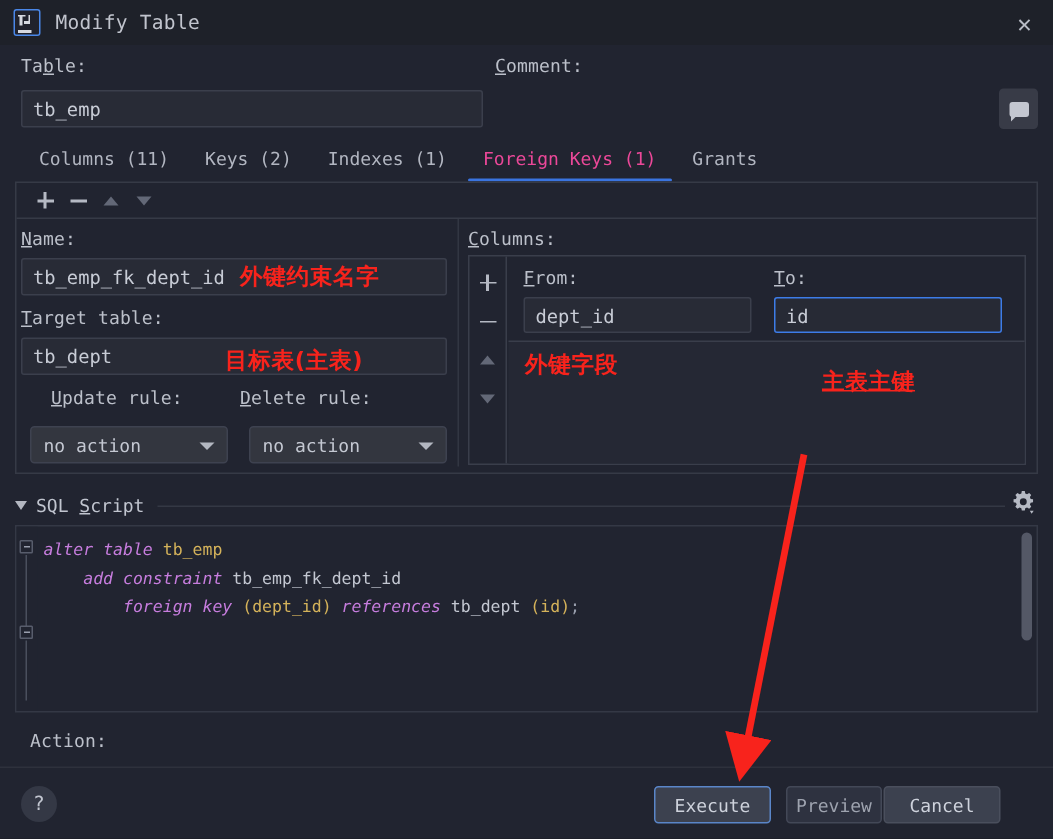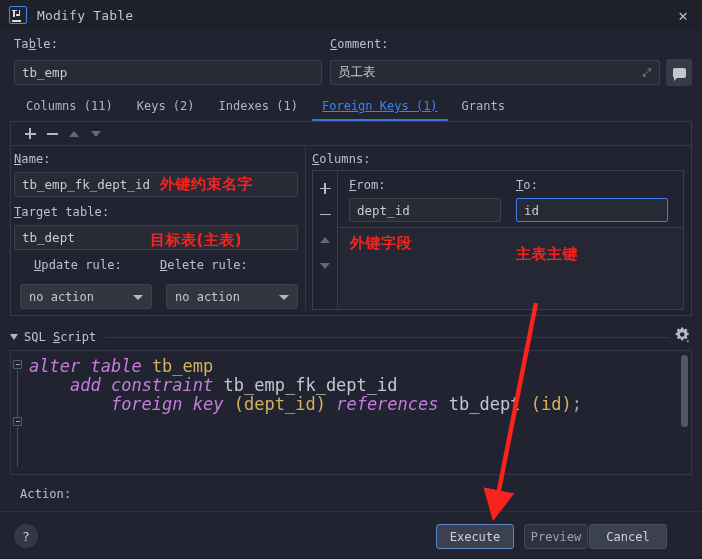--- a/index.html
+++ b/index.html
@@ -151,21 +151,21 @@
   .tab {
     padding: 0 12px;
     height: 22px;
     line-height: 20px;
     font-size: 12px;
     color: #b2b6c1;
     cursor: pointer;
     position: relative;
     white-space: nowrap;
   }
-  .tab.active { color: #3b82f6; text-decoration: underline; }
+  .tab.active { color: #ec4899; }
   .tab.active::after {
     content: "";
     position: absolute;
     left: 2px; right: 2px; bottom: -3px;
     height: 2.5px;
     background: #3a74e0;
     border-radius: 1px;
   }
 
   
@@ -359,21 +359,21 @@
   .fold-line {
     position: absolute;
     left: 6px;
     width: 1px;
     background: #4a4f5d;
   }
   #code {
     position: absolute;
     left: 18px; top: 6px;
     font-family: "DejaVu Sans Mono", "Liberation Mono", monospace;
-    font-size: 17px;
+    font-size: 11px;
     line-height: 19px;
     white-space: pre;
   }
   .kw   { color: #c77dde; font-style: italic; }
   .ident{ color: #d4b25a; }
   .paren{ color: #d4b25a; }
   .plain{ color: #c3c7d1; }
   .punct{ color: #9aa0ae; }
   #sql-scroll {
     position: absolute;
@@ -446,21 +446,21 @@
     color: #f8231c;
     font-family: "DejaVu Sans", "Liberation Sans", sans-serif;
     font-weight: bold;
     font-size: 15px;
     white-space: nowrap;
     letter-spacing: 0.5px;
   }
   #anno-name    { left: 160px; top: 175px; }
   #anno-target  { left: 150px; top: 231px; }
   #anno-from    { left: 350px; top: 234px; }
-  #anno-to      { left: 516px; top: 245px; }
+  #anno-to      { left: 548px; top: 245px; text-decoration: underline; }
   #arrow-svg {
     position: absolute;
     left: 0; top: 0;
     width: 702px; height: 559px;
     pointer-events: none;
   }
 </style>
 </head>
 <body>
 
@@ -480,24 +480,20 @@
 
   <div id="table-label" class="flabel">
     Ta<u>b</u>le:
   </div>
   <div id="table-input" class="tfield">
     <span>tb_emp</span>
   </div>
 
   <div id="comment-label" class="flabel">
     <u>C</u>omment:
-  </div>
-  <div id="comment-input" class="tfield">
-    <span>员工表</span>
-    <span class="expand-ico">⤢</span>
   </div>
   <div id="comment-btn">
     <span class="bubble"></span>
   </div>
 
   <div id="tabs">
     <div class="tab">Columns (11)</div>
     <div class="tab">Keys (2)</div>
     <div class="tab">Indexes (1)</div>
     <div class="tab active">Foreign Keys (1)</div>

